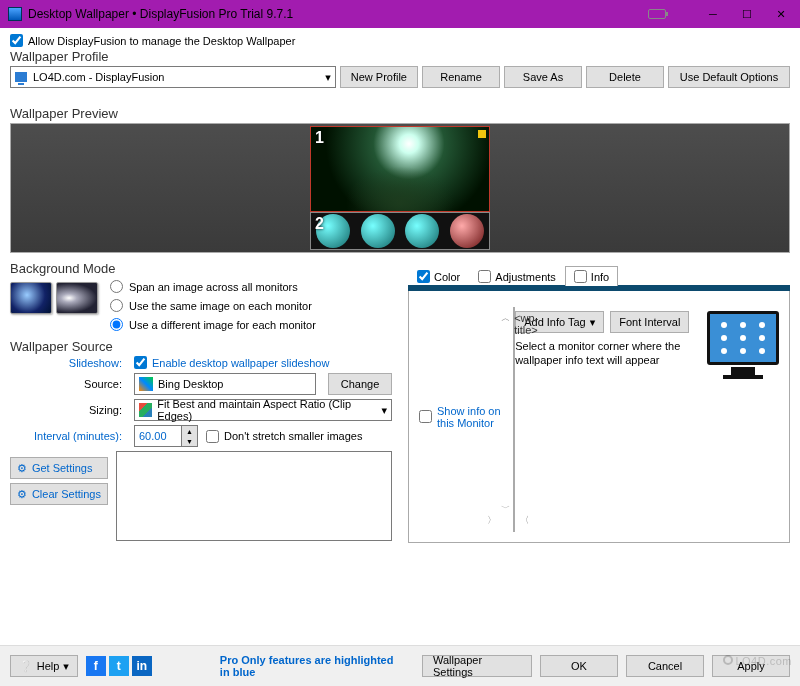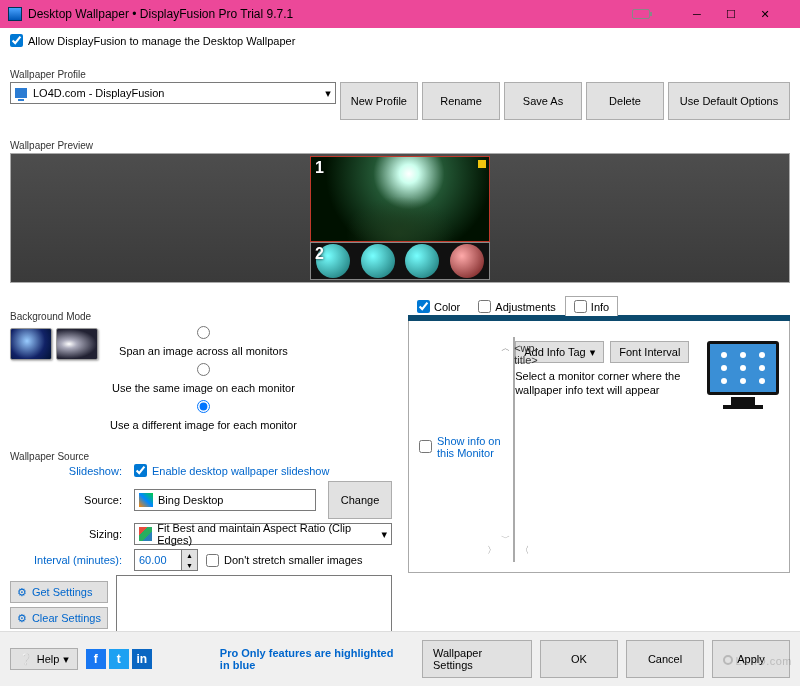--- a/index.html
+++ b/index.html
@@ -1,48 +1,48 @@
 <!DOCTYPE html>
 <html><head>
 <meta charset="utf-8">
 <style>
 * { box-sizing: border-box; margin: 0; padding: 0; font-family: "Segoe UI", Tahoma, sans-serif; font-size: 11px; }
 body { background: #fff; width: 800px; height: 686px; position: relative; overflow: hidden; }
-.titlebar { display: flex; align-items: center; height: 28px; padding: 0 18px 0 8px; background: #ec4899; }
+.titlebar { display: flex; align-items: center; height: 28px; padding: 0 2px 0 8px; background: #a21caf; }
 .titlebar .ticon { width: 14px; height: 14px; margin-right: 6px; display:flex; }
 .titlebar .ttext { flex: 1; font-size: 12px; color: #000; }
 .titlebar .ind { width:18px; height:10px; border:1px solid #888; border-radius:2px; margin-right:30px; position:relative; }
 .titlebar .ind::after{content:"";position:absolute;right:-3px;top:2px;width:2px;height:4px;background:#888;}
 .winbtn { width: 34px; height: 22px; display: flex; align-items: center; justify-content: center; color:#000;}
 .content { padding: 6px 10px 0 10px; }
 label.chk { display:inline-flex; align-items:center; gap:5px; }
 input[type=checkbox] { width:13px; height:13px; accent-color:#0078d4; }
 input[type=radio] { width:13px; height:13px; }
-.section-label { font-size: 10px; color: #333; margin: 20px 0 2px 0; }
+.section-label { font-size: 13px; color: #333; margin: 0 0 2px 0; }
 .profile-row { display:flex; gap:4px; margin-bottom:18px; }
 .combo { flex:1; display:flex; align-items:center; gap:6px; background:#fff; border:1px solid #7a7a7a; height:22px; padding:0 4px; }
 .combo .dd { margin-left:auto; color:#000; }
-.btn { background:#e1e1e1; border:1px solid #adadad; height:38px; min-width:78px; padding:0 10px; display:flex; align-items:center; justify-content:center; }
+.btn { background:#e1e1e1; border:1px solid #adadad; height:22px; min-width:78px; padding:0 10px; display:flex; align-items:center; justify-content:center; }
 .preview-box { border:1px solid #aaa; background: linear-gradient(#4d4d4d,#3a3a3a); height:130px; display:flex; align-items:center; justify-content:center; margin-bottom:8px;}
 .preview-inner { display:flex; flex-direction:column; }
 .mon1 { width:180px; height:86px; border:1px solid #c0392b; position:relative; background:radial-gradient(circle at 55% 20%, #fff 0%, #cfe 8%, #253 30%, #010 70%); }
 .mon1::before{content:"";position:absolute;inset:0;background:radial-gradient(ellipse 90px 60px at 50% 90%, rgba(30,60,30,.9), transparent 60%);}
 .mon1 .lbl, .mon2 .lbl { position:absolute; top:2px; left:4px; color:#fff; font-size:16px; font-weight:600; text-shadow:0 0 3px #000;}
 .mon1 .dot{position:absolute;top:3px;right:3px;width:8px;height:8px;background:#f1c40f;}
 .mon2 { width:180px; height:38px; border:1px solid #888; background:#111; position:relative; display:flex; justify-content:space-around; align-items:center; overflow:hidden;}
 .planet{width:34px;height:34px;border-radius:50%;background:radial-gradient(circle at 35% 35%, #7ff, #166);}
 .planet.r{background:radial-gradient(circle at 35% 35%, #faa, #611);}
 .cols { display:flex; gap:16px; }
 .col { flex:1; min-width:0; }
 .bg-row{display:flex;gap:12px;align-items:flex-start;margin-bottom:8px;}
 .dual-mon{display:flex;gap:4px;padding-top:4px;}
 .minim{width:42px;height:32px;border:1px solid #999;background:radial-gradient(circle at 40% 40%, #9cf 0%, #126 60%, #013 100%);border-radius:2px;box-shadow:1px 1px 2px rgba(0,0,0,.3);}
 .minim.b{background:radial-gradient(ellipse at 30% 50%, #fff 0%, #aab 20%, #223 70%);}
 .radios{display:flex;flex-direction:column;gap:6px;padding-top:2px;}
-.rad{display:flex;align-items:center;gap:6px;flex-direction:column;}
+.rad{display:flex;align-items:center;gap:6px;}
 .ws-grid{display:grid;grid-template-columns:112px 1fr auto;gap:4px 12px;align-items:center;}
 .ws-lbl{text-align:right;color:#000;}
 .hl, .blue{color:#0066cc;}
 .inputlike{border:1px solid #7a7a7a;background:#fff;height:22px;display:flex;align-items:center;padding:0 4px;gap:5px;}
 .bsq{width:14px;height:14px;background:linear-gradient(45deg,#f80,#08f,#0c4);}
 .colorsq{width:14px;height:14px;background:linear-gradient(135deg,#e74c3c 0 33%,#27ae60 33% 66%,#2980b9 66%);}
 .spinner{display:flex;justify-content:center;}
 .spin-in{width:48px;height:22px;border:1px solid #7a7a7a;padding:0 4px;color:#0066cc;}
 .spin-btns{display:flex;flex-direction:column;border:1px solid #7a7a7a;border-left:none;}
 .spin-btns div{width:15px;height:10px;font-size:7px;display:flex;align-items:center;justify-content:center;background:#e1e1e1;}

